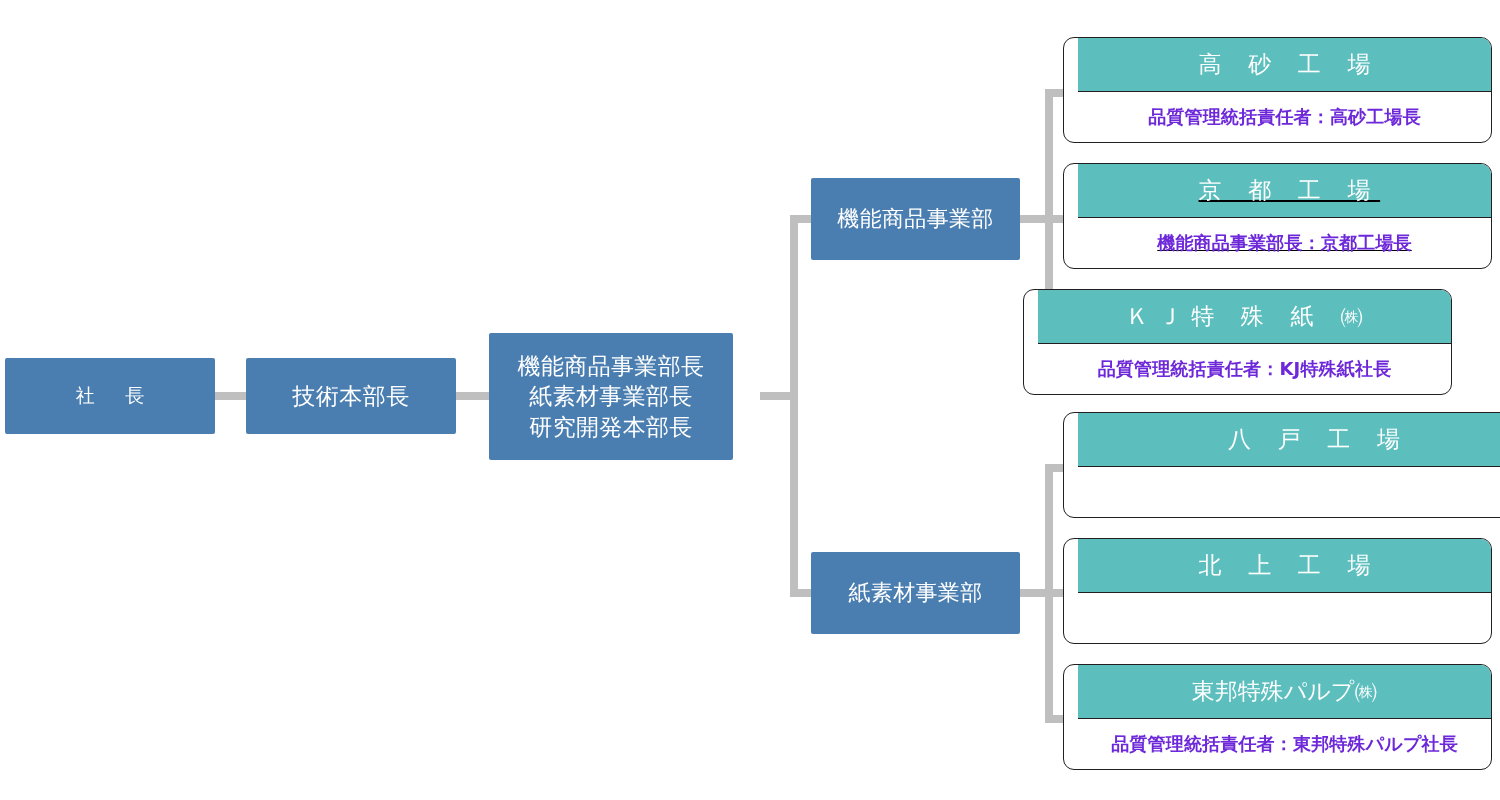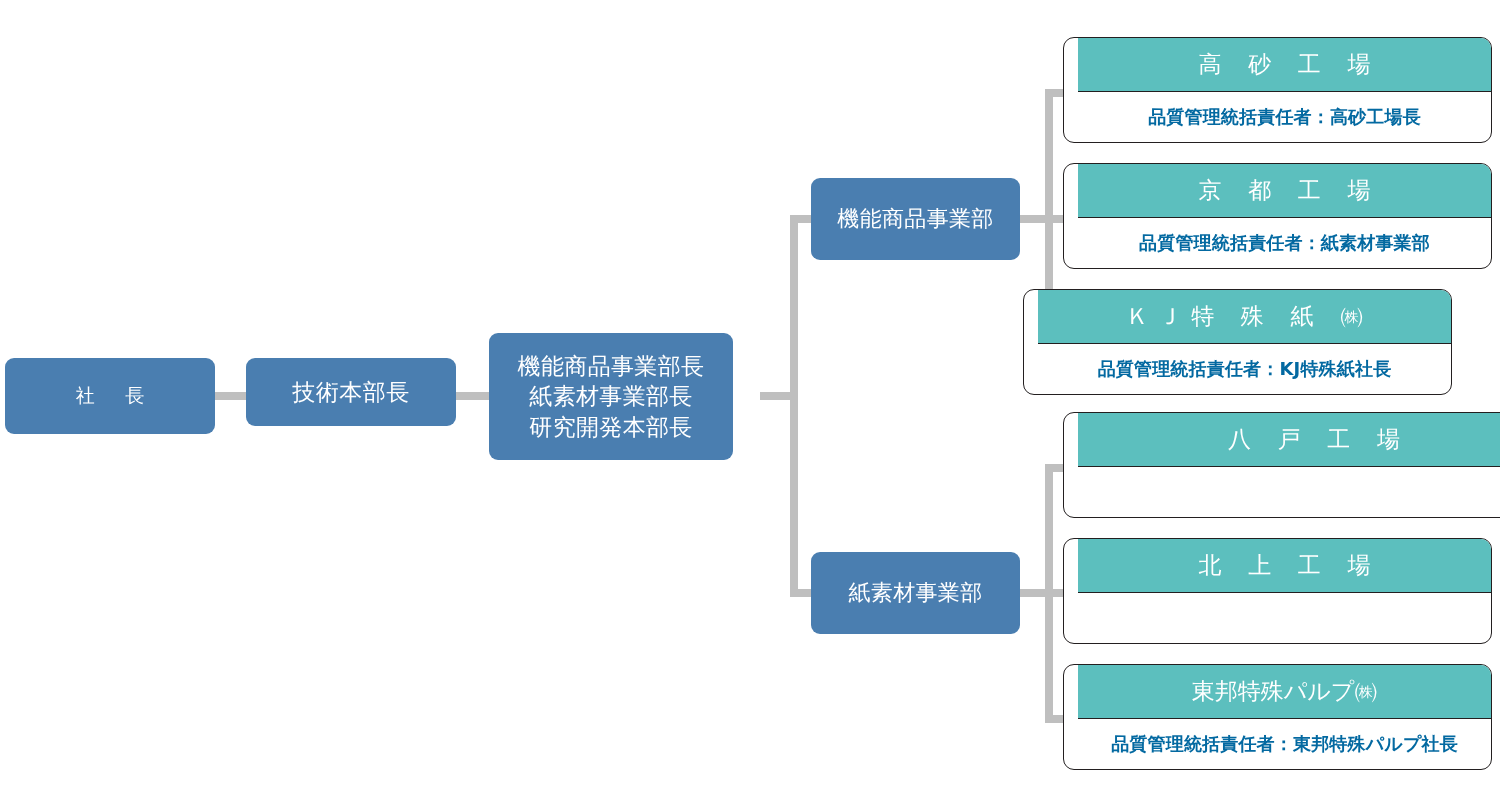--- a/index.html
+++ b/index.html
@@ -22,21 +22,21 @@
   
   .conn {
     position: absolute;
     background: #bfbfbf;
   }
 
   
   .blue-box {
     position: absolute;
     background: #4a7eb0;
-    border-radius: 9px;
+    border-radius: 2px;
     display: flex;
     align-items: center;
     justify-content: center;
     color: #ffffff;
     text-align: center;
     box-sizing: border-box;
   }
   .blue-box .btxt {
     display: block;
     line-height: 1.32;
@@ -88,21 +88,21 @@
     font-size: 23px;
     box-sizing: border-box;
   }
   .fac-head.sp   { letter-spacing: 0.42em; text-indent: 0.42em; }
   .fac-head.tight{ letter-spacing: 0.00em; }
   .fac-body {
     flex: 1 1 auto;
     display: flex;
     align-items: center;
     justify-content: center;
-    color: #0369a1;
+    color: #6d28d9;
     font-size: 18px;
     font-weight: bold;
     letter-spacing: 0.01em;
     padding: 0 8px;
     box-sizing: border-box;
   }
 </style>
 </head>
 <body>
 
@@ -129,21 +129,21 @@
   <div class="conn" style="left:1019px; top:589px; width:34px; height:8px;"></div>
   <div class="conn" style="left:1045px; top:464px; width:8px; height:259px;"></div>
   <div class="conn" style="left:1045px; top:464px; width:26px; height:8px;"></div>
   <div class="conn" style="left:1045px; top:589px; width:26px; height:8px;"></div>
   <div class="conn" style="left:1045px; top:715px; width:26px; height:8px;"></div>
 
   <div class="blue-box bx-president" style="left:5px; top:358px; width:210px; height:76px;">
     <span class="btxt">社　長</span>
   </div>
 
-  <div class="blue-box bx-tech" style="left:246px; top:358px; width:210px; height:68px;">
+  <div class="blue-box bx-tech" style="left:246px; top:358px; width:210px; height:76px;">
     <span class="btxt">技術本部長</span>
   </div>
 
   <div class="blue-box bx-gm" style="left:489px; top:333px; width:244px; height:127px;">
     <span class="btxt">機能商品事業部長
 紙素材事業部長
 研究開発本部長</span>
   </div>
 
   <div class="blue-box bx-div" style="left:811px; top:178px; width:209px; height:82px;">
@@ -152,23 +152,23 @@
 
   <div class="blue-box bx-div" style="left:811px; top:552px; width:209px; height:82px;">
     <span class="btxt">紙素材事業部</span>
   </div>
 
   <div class="fac-card" style="left:1063px; top:37px; width:429px; height:106px;">
     <div class="fac-head sp">高 砂 工 場</div>
     <div class="fac-body">品質管理統括責任者：高砂工場長</div>
   </div>
 
-  <div class="fac-card" style="left:1063px; top:163px; width:429px; height:106px;">
+  <div class="fac-card" style="left:1063px; top:163px; width:429px; height:106px;text-decoration:underline;">
     <div class="fac-head sp">京 都 工 場</div>
-    <div class="fac-body">品質管理統括責任者：紙素材事業部</div>
+    <div class="fac-body">機能商品事業部長：京都工場長</div>
   </div>
 
   <div class="fac-card" style="left:1023px; top:289px; width:429px; height:106px;">
     <div class="fac-head sp">ＫＪ特 殊 紙 ㈱</div>
     <div class="fac-body">品質管理統括責任者：KJ特殊紙社長</div>
   </div>
 
   <div class="fac-card" style="left:1063px; top:412px; width:488px; height:106px;">
     <div class="fac-head sp">八 戸 工 場</div>
   </div>

